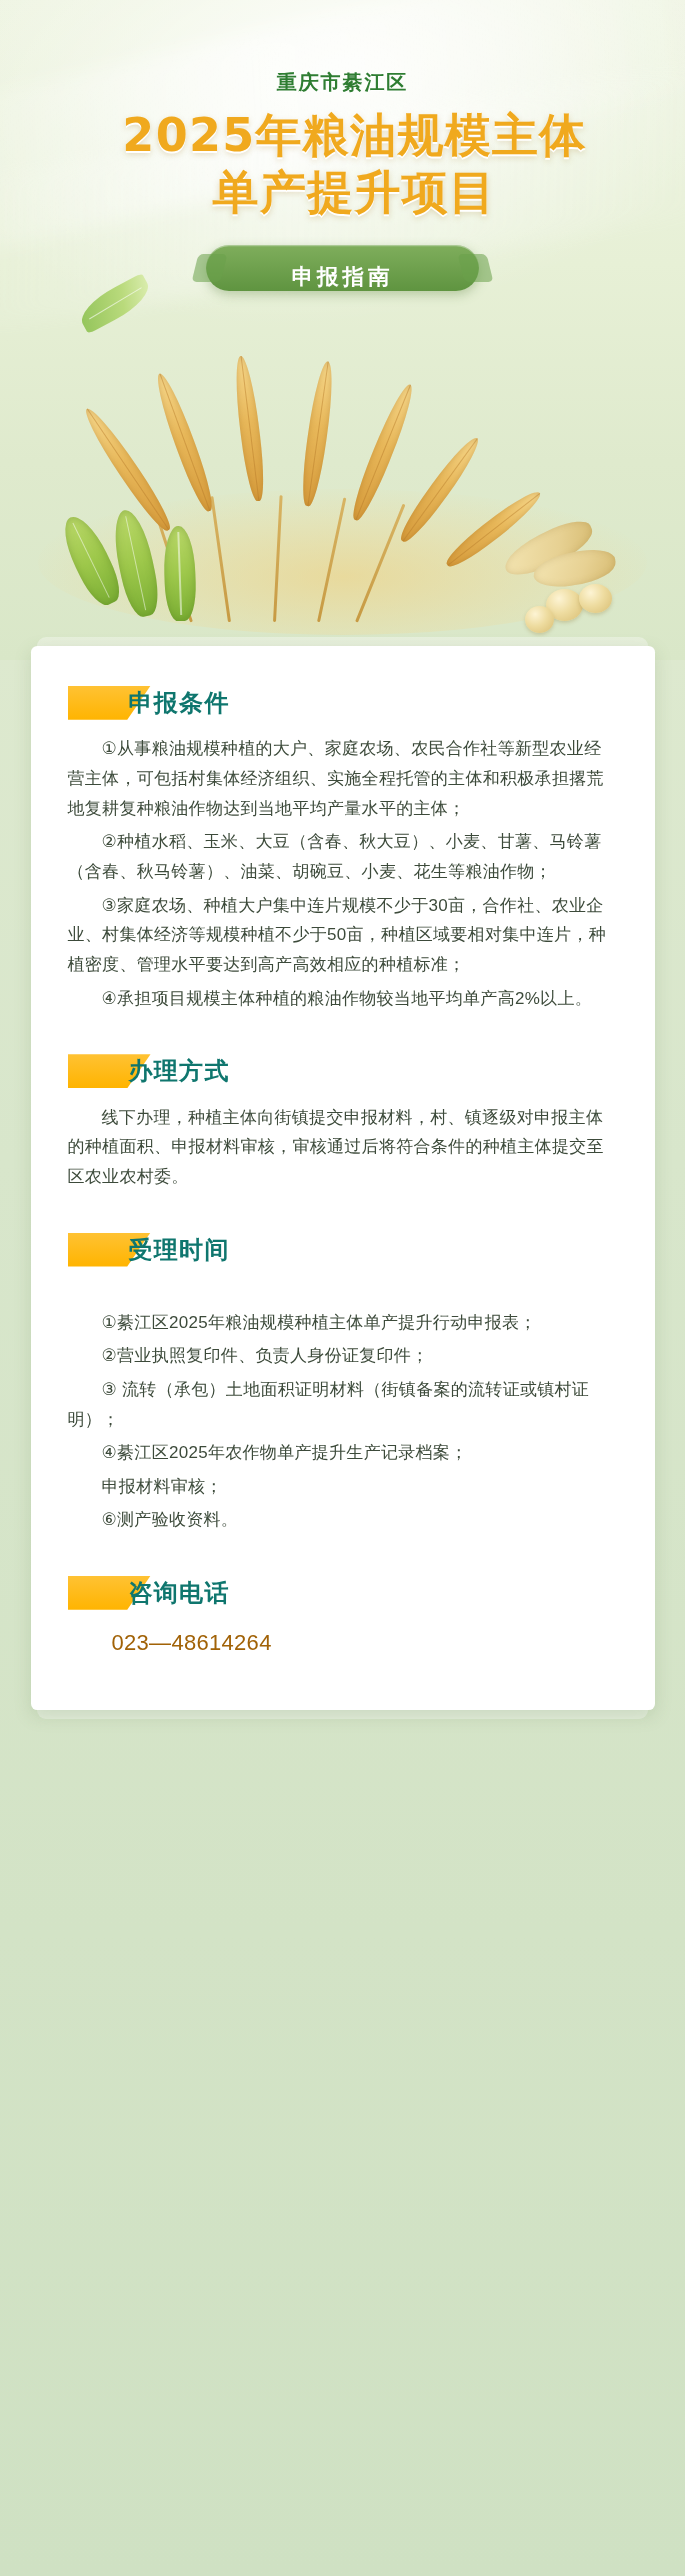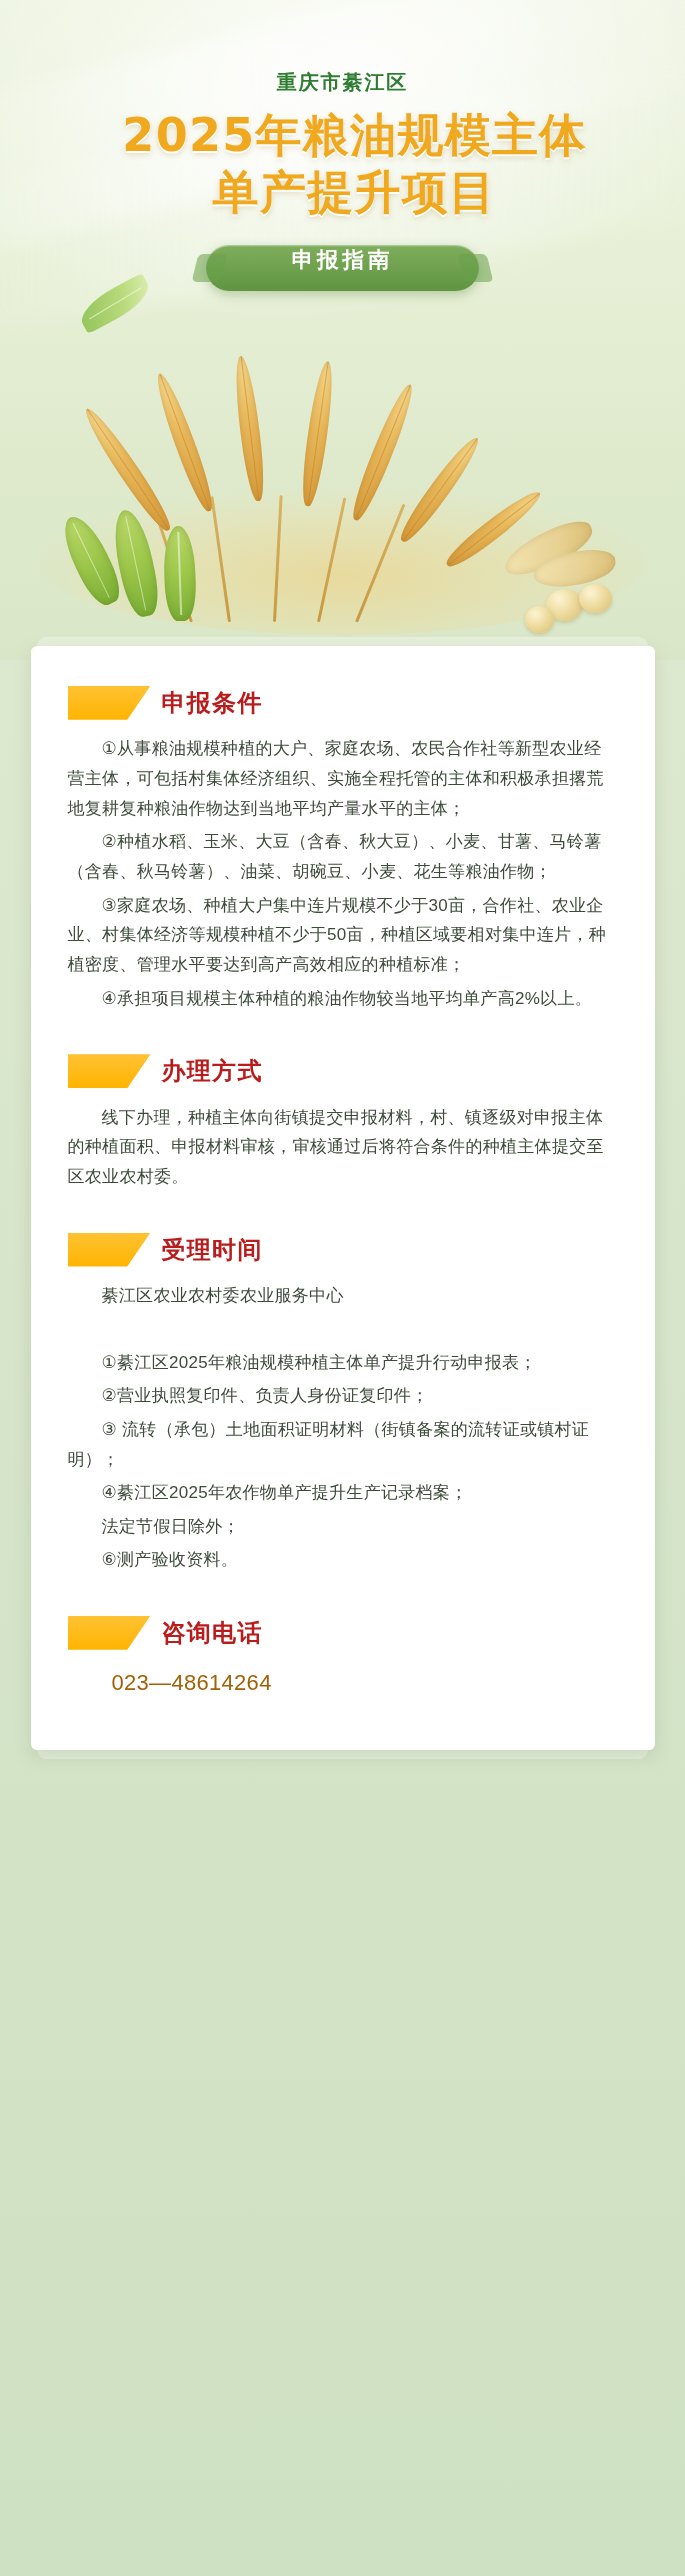--- a/index.html
+++ b/index.html
@@ -71,21 +71,21 @@
   }
 
   .badge-bar {
     margin: 25.4px auto 0;
     width: 273px;
     height: 46px;
     border-radius: 23px;
     background: linear-gradient(180deg, #7fae5c 0%, #5f9440 100%);
     box-shadow: 0 3.8px 10.2px rgba(90,130,60,.35), inset 0 1.3px 0 rgba(255,255,255,.35);
     display: flex;
-    align-items: flex-start;
+    align-items: flex-end;
     justify-content: center;
     position: relative;
   }
   .badge-bar:before, .badge-bar:after {
     content: "";
     position: absolute;
     top: 9px;
     width: 29px; height: 28px;
     background: #6aa04a;
     border-radius: 5.1px;
@@ -222,24 +222,24 @@
   .sec-flag {
     position: absolute;
     left: 0; top: 3.8px;
     width: 83px; height: 34px;
     background: linear-gradient(180deg, #ffc233 0%, #ffb400 100%);
     clip-path: polygon(0 0, 100% 0, 72% 100%, 0 100%);
   }
   .sec-title {
     position: relative;
     z-index: 2;
-    margin-left: 94px;
+    margin-left: 61px;
     font-size: 24px;
     font-weight: bold;
-    color: #b91c1c;
+    color: #0f766e;
     letter-spacing: 1.3px;
   }
   .sec-body {
     font-size: 17px;
     line-height: 1.75;
     color: #3c4a3a;
     letter-spacing: 0.3px;
   }
   .sec-body p { margin: 0 0 3.8px; }
   .sec-body p.indent { text-indent: 2em; }
@@ -324,32 +324,29 @@
       <div class="sec-body">
         <p class="indent">线下办理，种植主体向街镇提交申报材料，村、镇逐级对申报主体的种植面积、申报材料审核，审核通过后将符合条件的种植主体提交至区农业农村委。</p>
       </div>
     </div>
 
     <div class="section">
       <div class="sec-head">
         <div class="sec-flag"></div>
         <div class="sec-title">受理时间</div>
       </div>
-      <div class="sec-body">
-        <p class="plain">綦江区农业农村委农业服务中心</p>
-      </div>
     </div>
 
     <div class="section">
       <div class="sec-body">
         <p class="indent">①綦江区2025年粮油规模种植主体单产提升行动申报表；</p>
         <p class="indent">②营业执照复印件、负责人身份证复印件；</p>
         <p class="indent">③ 流转（承包）土地面积证明材料（街镇备案的流转证或镇村证明）；</p>
         <p class="indent">④綦江区2025年农作物单产提升生产记录档案；</p>
-        <p class="indent">法定节假日除外；</p>
+        <p class="indent">申报材料审核；</p>
         <p class="indent">⑥测产验收资料。</p>
       </div>
     </div>
 
     <div class="section">
       <div class="sec-head">
         <div class="sec-flag"></div>
         <div class="sec-title">咨询电话</div>
       </div>
       <div class="sec-body">

